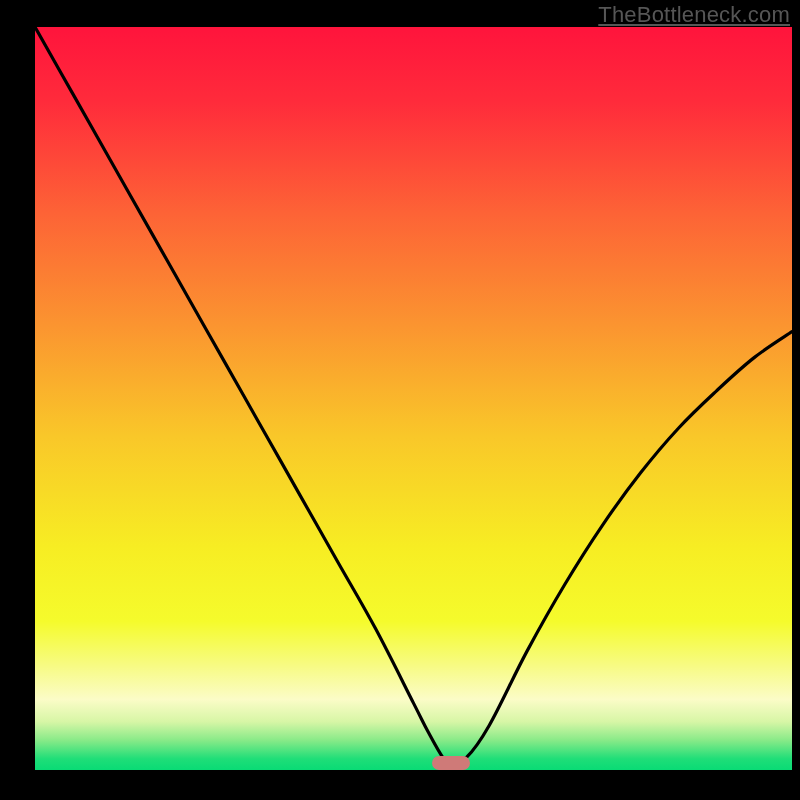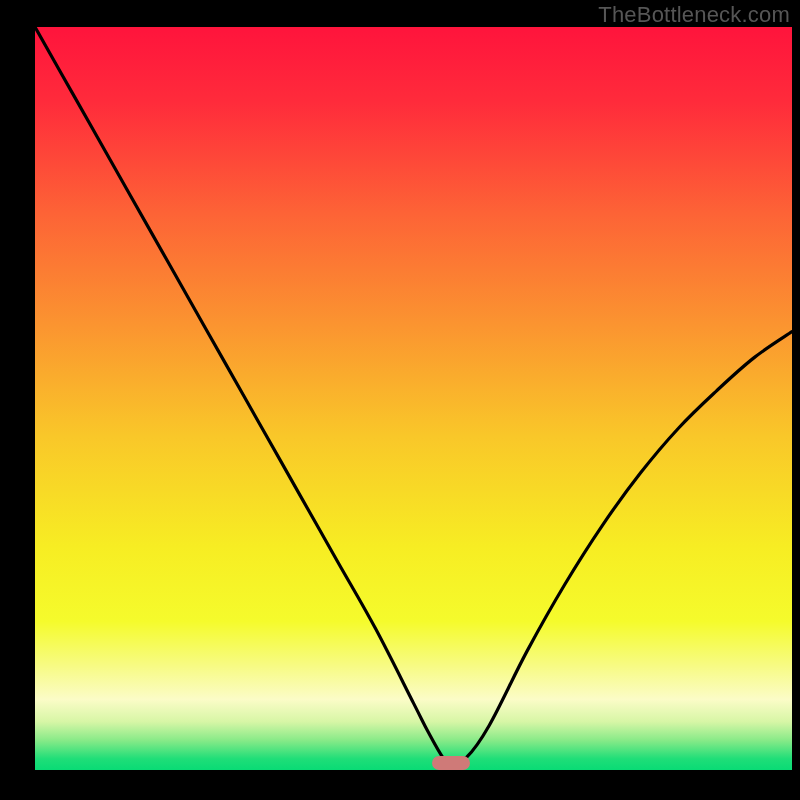--- a/index.html
+++ b/index.html
@@ -48,20 +48,21 @@
     width: 38px;
   }
   .watermark {
     position: absolute;
     top: 2px;
     right: 10px;
     font-family: Arial, Helvetica, sans-serif;
     font-size: 22px;
     color: #565656;
     letter-spacing: 0.2px;
+    text-decoration: underline;
   }
 </style>
 </head>
 <body>
 
 <div class="frame">
 
   <div class="plot">
 
     <svg class="gradient" viewBox="0 0 757 743" preserveAspectRatio="none">

